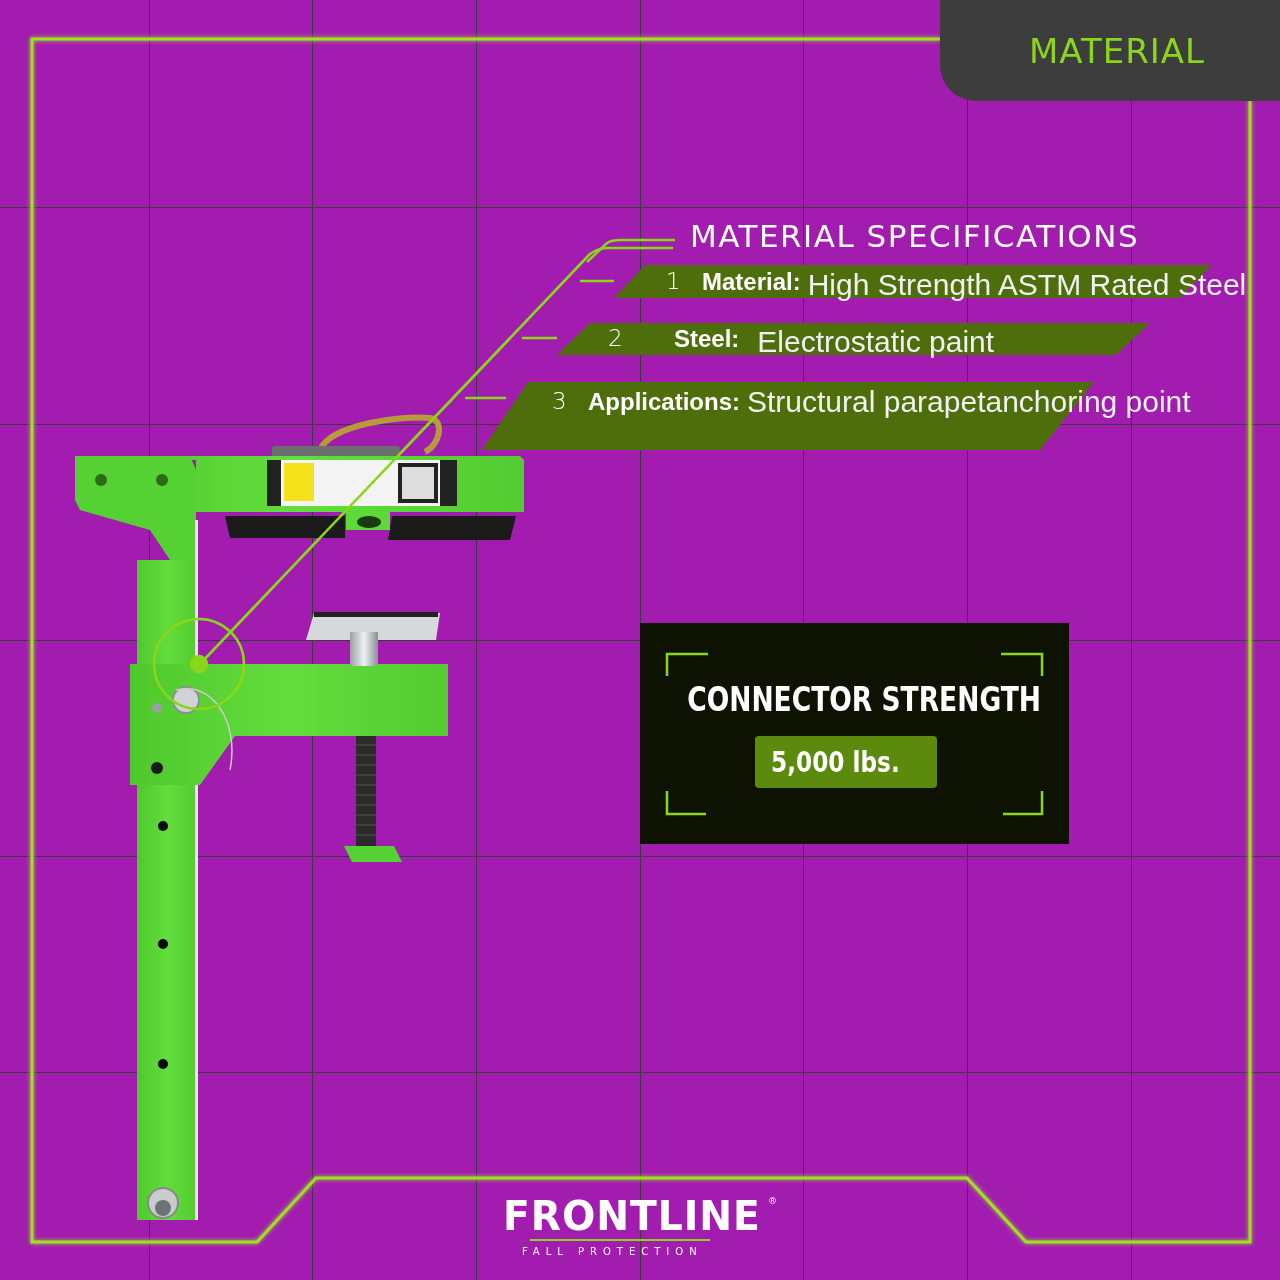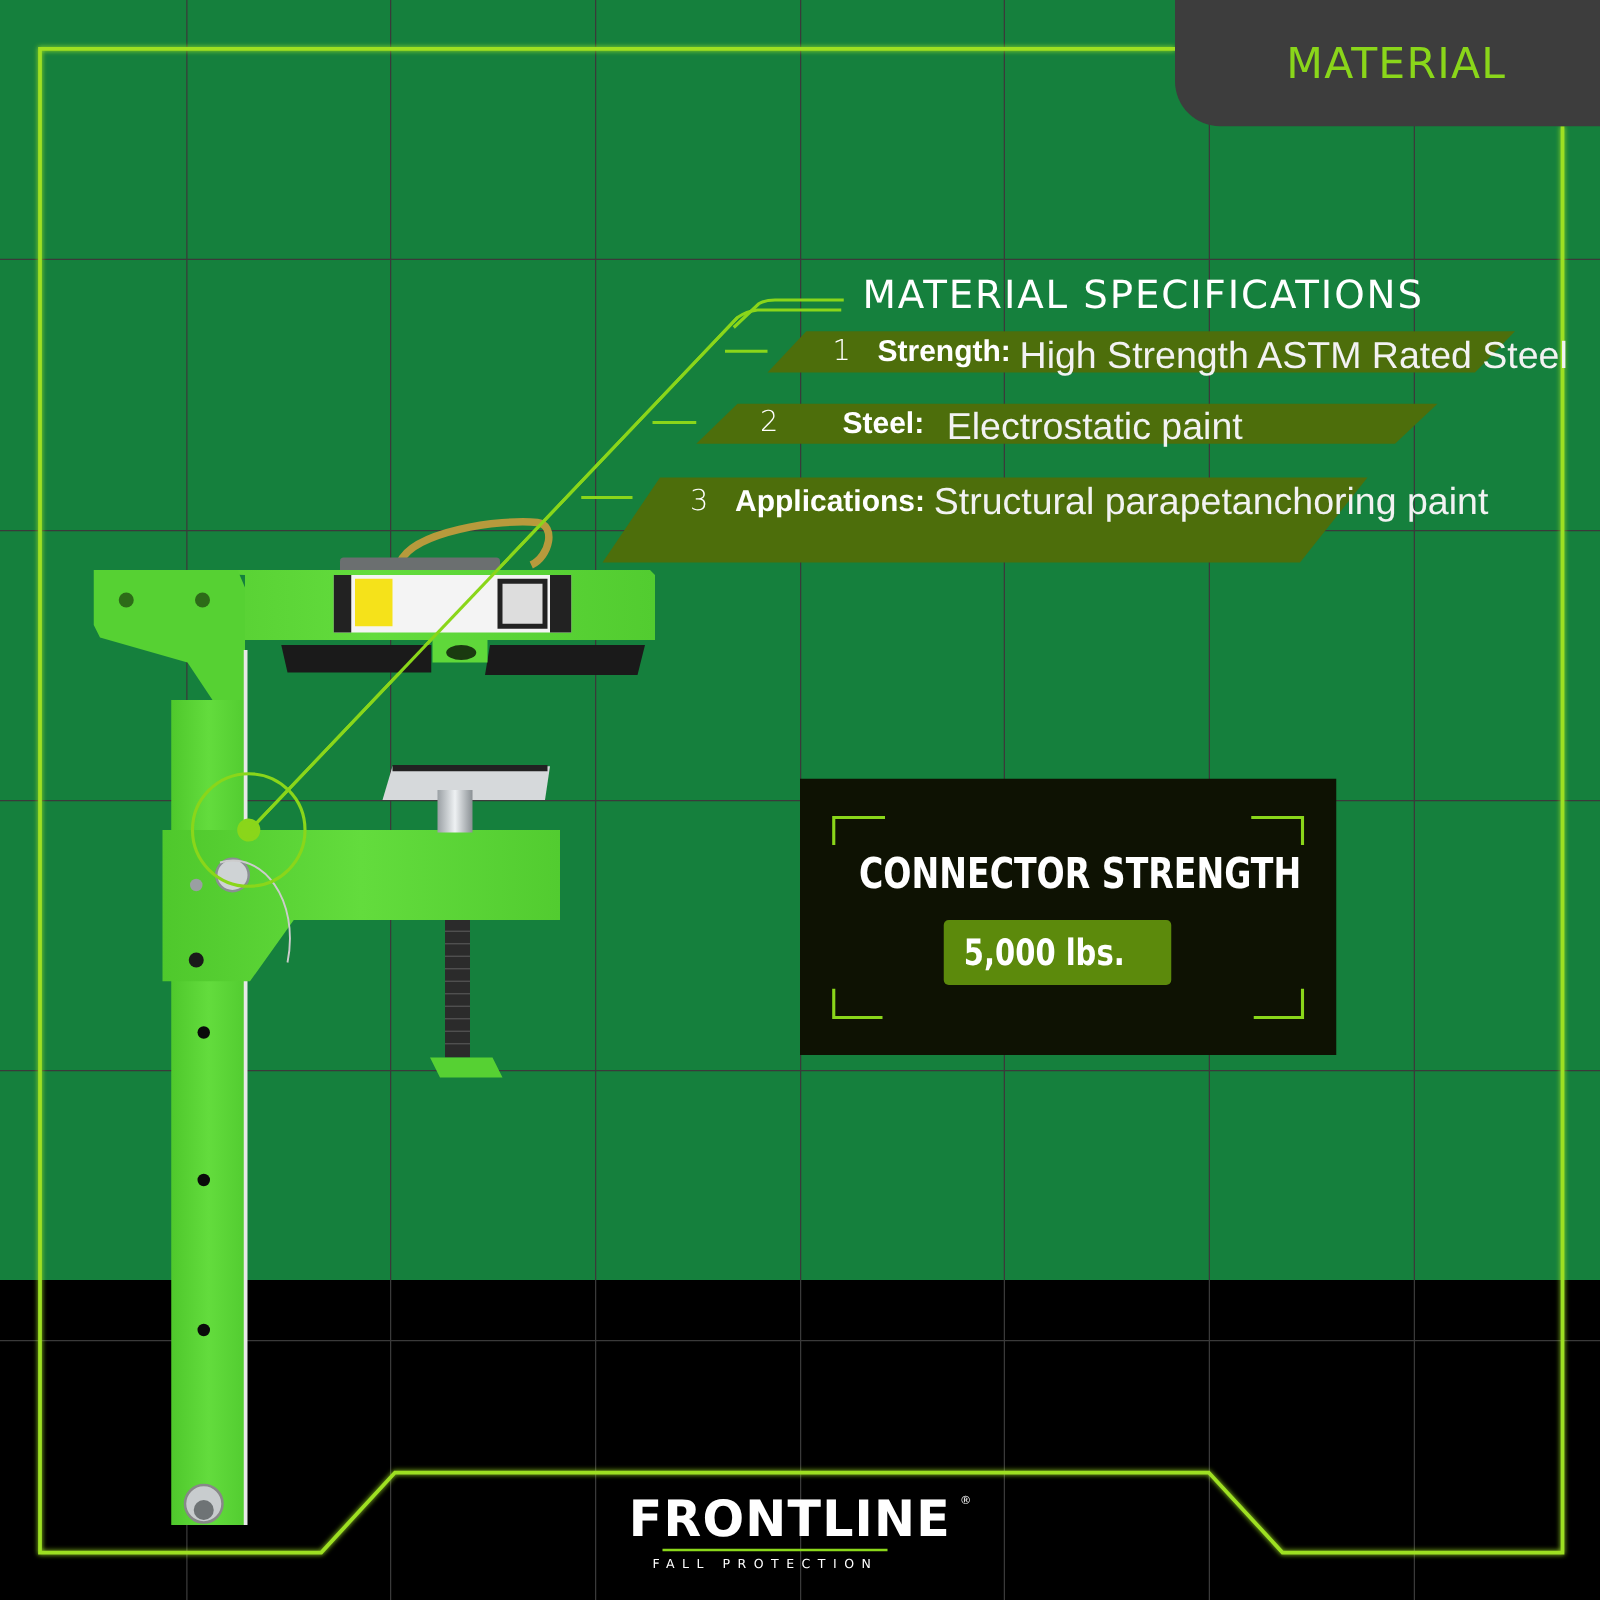--- a/index.html
+++ b/index.html
@@ -1,17 +1,17 @@
 <!DOCTYPE html>
 <html><head>
 <meta charset="utf-8">
 <style>
   html, body { margin: 0; padding: 0; background: #000; }
   body { width: 1280px; height: 1280px; position: relative; overflow: hidden; font-family: "DejaVu Sans", sans-serif; }
-  .stage { position: absolute; left: 0; top: 0; width: 1280px; height: 1024px; background: #15803d; }
+  .stage { position: absolute; left: 0; top: 0; width: 1280px; height: 1280px; background: #a21caf; }
   .grid-v { position: absolute; top: 0; width: 1px; height: 1280px; background: #3a3a3a; }
   .grid-h { position: absolute; left: 0; height: 1px; width: 1280px; background: #3a3a3a; }
   svg.overlay { position: absolute; left: 0; top: 0; }
 
   .badge { position: absolute; left: 940px; top: 0; width: 340px; height: 101px; background: #3d3d3d;
            border-bottom-left-radius: 36px; display: flex; align-items: center; justify-content: center; }
   .badge span { color: #8ad61a; font-family: "DejaVu Sans", sans-serif; font-size: 34px; letter-spacing: 1px; padding-left: 14px; }
 
   .spec-title { position: absolute; left: 690px; top: 218px; color: #fff; font-family: "DejaVu Sans", sans-serif;
                 font-size: 31px; letter-spacing: 1.5px; white-space: nowrap; }
@@ -164,36 +164,36 @@
   </svg>
 
   <div class="badge">
     <span>MATERIAL</span>
   </div>
 
   <div class="spec-title">MATERIAL SPECIFICATIONS</div>
 
   <div class="spec-bar spec1">
     <span class="num" style="width:36px;">1</span>
-    <span class="key">Strength:</span>
+    <span class="key">Material:</span>
     <span class="val" style="margin-left:7px;">High Strength ASTM Rated Steel</span>
   </div>
 
   <div class="spec-bar spec2">
     <span class="num" style="width:66px;">2</span>
     <span class="key">Steel:</span>
     <span class="val" style="margin-left:18px;">Electrostatic paint</span>
   </div>
 
   <div class="spec-bar spec3">
     <span class="num" style="width:36px;">3</span>
     <span class="key">Applications:</span>
     <span style="display:flex; margin-left:7px;">
       <span class="val">Structural parapet</span>
-      <span class="val">anchoring paint</span>
+      <span class="val">anchoring point</span>
     </span>
   </div>
 
   <div class="strength-box">
     <svg width="429" height="221" style="position:absolute;left:0;top:0;">
       <g fill="none" stroke="#8ad61a" stroke-width="2.5">
         <polyline points="27,53 27,31 68,31"></polyline>
         <polyline points="361,31 402,31 402,53"></polyline>
         <polyline points="27,168 27,191 66,191"></polyline>
         <polyline points="363,191 402,191 402,168"></polyline>

